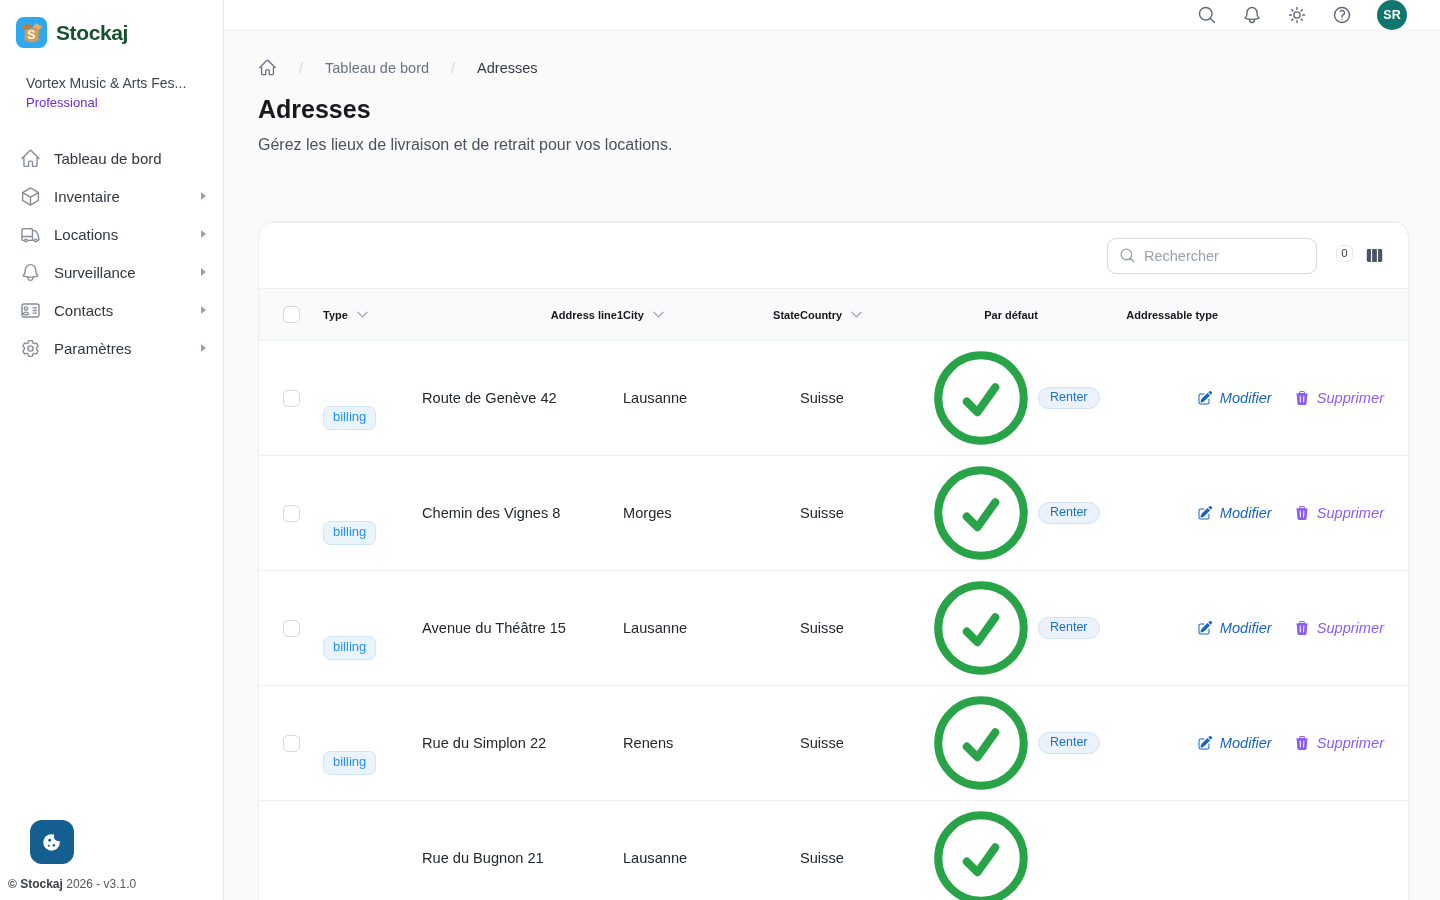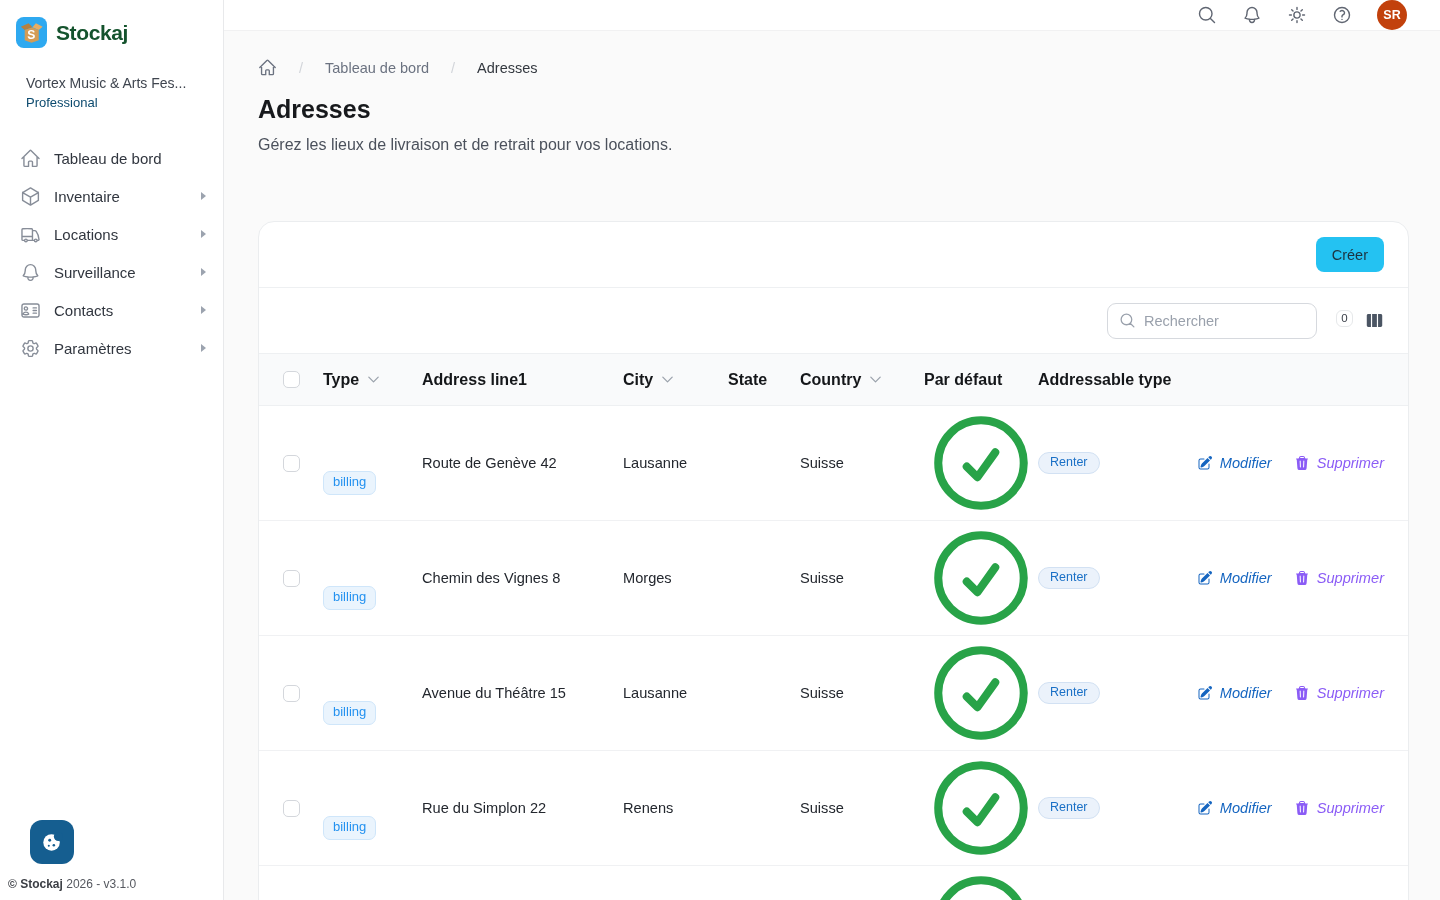--- a/index.html
+++ b/index.html
@@ -15,21 +15,21 @@
   .sidebar {
     width:224px; min-width:224px; height:900px;
     background:#ffffff; border-right:1px solid #e8e9eb;
     display:flex; flex-direction:column;
   }
   .logo-row { display:flex; align-items:center; gap:9px; padding:17px 16px 0 16px; }
   .logo-badge { width:31px; height:31px; }
   .logo-word { font-size:21px; font-weight:800; color:#14532d; letter-spacing:-0.4px; }
   .org-block { padding:27px 14px 0 26px; }
   .org-name { font-size:14px; font-weight:500; color:#3f454f; white-space:nowrap; }
-  .org-plan { font-size:13px; color:#0c4a6e; margin-top:4px; }
+  .org-plan { font-size:13px; color:#6d28d9; margin-top:4px; }
   .nav { margin-top:29px; }
   .nav-item {
     height:38px; display:flex; align-items:center; gap:13px;
     padding:0 16px 0 20px; font-size:15px; color:#31363f; cursor:pointer;
   }
   .nav-icon { width:21px; height:21px; color:#878d98; }
   .nav-chevron { margin-left:auto; color:#9ca3af; }
   .sidebar-bottom { margin-top:auto; }
   .cookie-btn {
     width:44px; height:44px; border-radius:12px; background:#155e90;
@@ -41,21 +41,21 @@
 
   
   .main { flex:1; display:flex; flex-direction:column; }
   .topbar {
     height:49px; background:#ffffff; border-bottom:1px solid #f1f1f2;
     display:flex; align-items:center; justify-content:flex-end;
     gap:25px; padding-right:33px;
   }
   .tb-icon { width:20px; height:20px; color:#62687245; color:#606672; cursor:pointer; }
   .avatar {
-    width:30px; height:30px; border-radius:50%; background:#c2410c;
+    width:30px; height:30px; border-radius:50%; background:#0f766e;
     color:#fff; font-size:12.5px; font-weight:700;
     display:flex; align-items:center; justify-content:center; cursor:pointer;
   }
 
   .content { padding:27px 31px 0 34px; }
   .breadcrumb { display:flex; align-items:center; gap:22px; font-size:14.5px; color:#6b7280; }
   .bc-home { width:19px; height:19px; color:#6b7280; cursor:pointer; }
   .bc-sep { color:#d2d5da; }
   .bc-link { cursor:pointer; }
   .bc-current { color:#33383f; }
@@ -92,21 +92,21 @@
     position:absolute; top:-11px; right:-12px; min-width:17px; height:17px;
     background:#fff; border:1px solid #e6e8ea; border-radius:6px;
     font-size:11.5px; color:#3c414a; display:flex; align-items:center; justify-content:center;
     padding:0 3px;
   }
   .cols-icon { width:19px; height:19px; color:#4b5563; cursor:pointer; }
 
   
   table { width:100%; border-collapse:collapse; table-layout:fixed; }
   thead tr { background:#f9fafb; height:52px; border-top:1px solid #eef0f2; border-bottom:1px solid #eef0f2; }
-  th { text-align:left; font-size:16px; font-weight:700; color:#15171a; padding:0; vertical-align:middle; }
+  th { text-align:right; font-size:11px; font-weight:700; color:#15171a; padding:0; vertical-align:middle; }
   .th-inner { display:flex; align-items:center; gap:7px; }
   .sort-chev { width:15px; height:15px; color:#9aa1ab; }
   tbody tr { height:57px; border-bottom:1px solid #f0f1f3; }
   tbody tr:last-child { border-bottom:1px solid #eef0f2; }
   td { font-size:14.6px; color:#23272e; padding:0; vertical-align:middle; }
   .td-check { padding-left:24px; }
   .cb {
     display:block; width:17px; height:17px; border:1px solid #d4d7dc;
     border-radius:5px; background:#fff; cursor:pointer;
   }
@@ -281,23 +281,20 @@
       <span class="bc-sep">/</span>
       <span class="bc-link">Tableau de bord</span>
       <span class="bc-sep">/</span>
       <span class="bc-current">Adresses</span>
     </div>
 
     <h1 class="page-title">Adresses</h1>
     <p class="page-subtitle">Gérez les lieux de livraison et de retrait pour vos locations.</p>
 
     <div class="card">
-      <div class="card-header">
-        <button class="create-btn">Créer</button>
-      </div>
 
       <div class="card-toolbar">
         <div class="search-box">
           <span class="si">
             <svg viewBox="0 0 24 24" fill="none" stroke="currentColor" stroke-width="1.8" stroke-linecap="round" stroke-linejoin="round">
                 <path d="M21 21l-5.197-5.197m0 0A7.5 7.5 0 105.196 5.196a7.5 7.5 0 0010.607 10.607z"></path>
               </svg>
           </span>
           <input type="text" placeholder="Rechercher" style="">
         </div>

